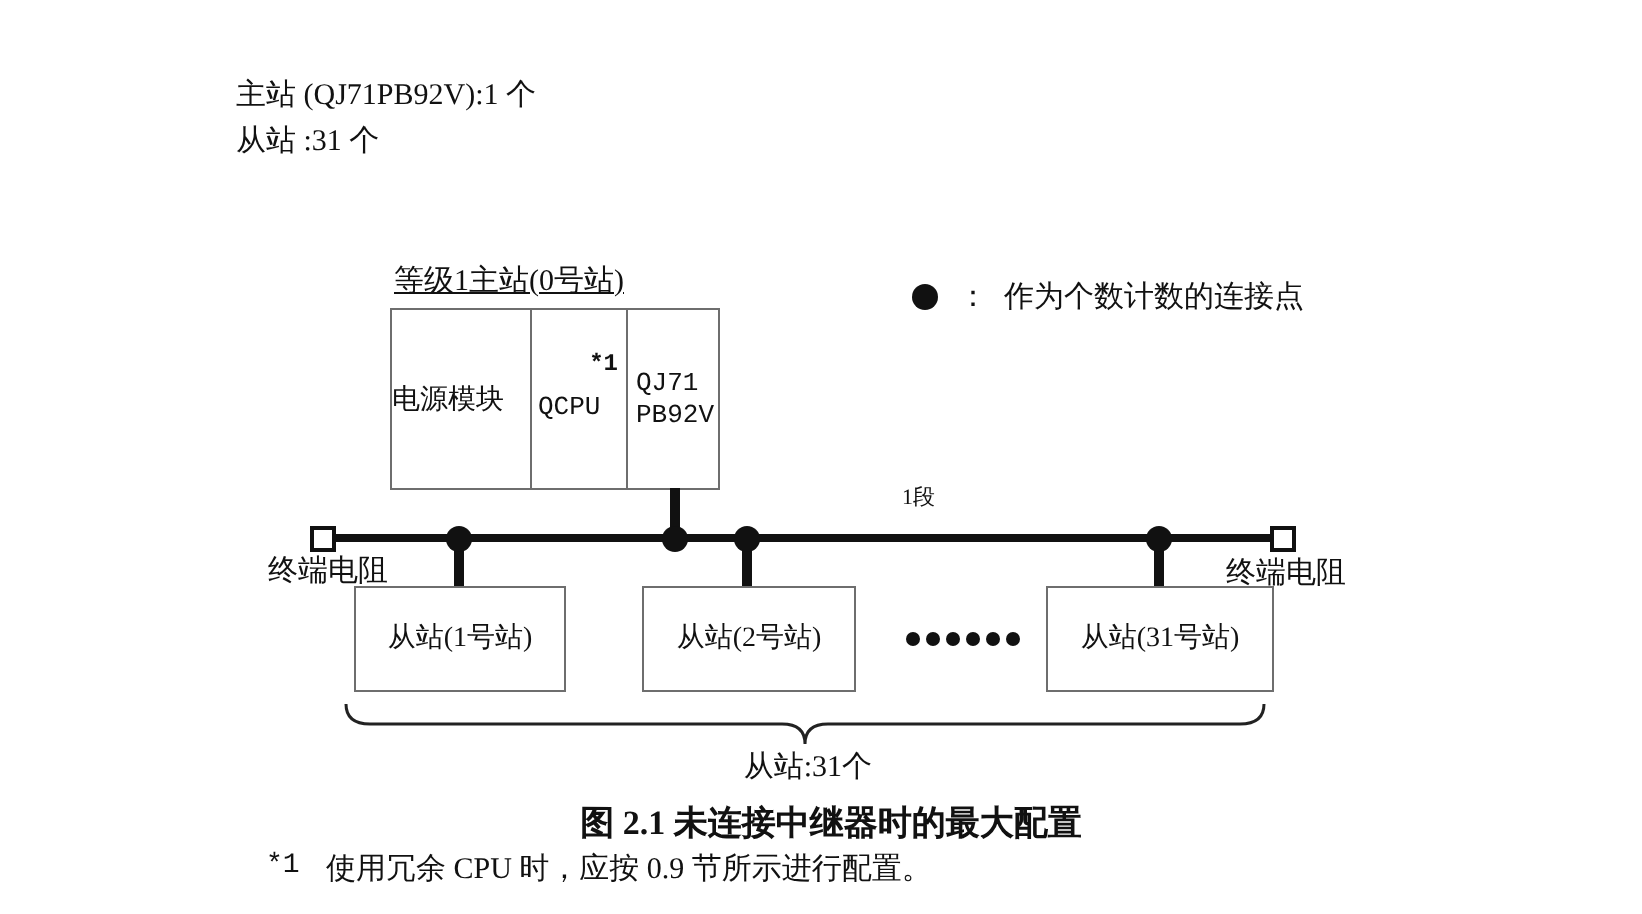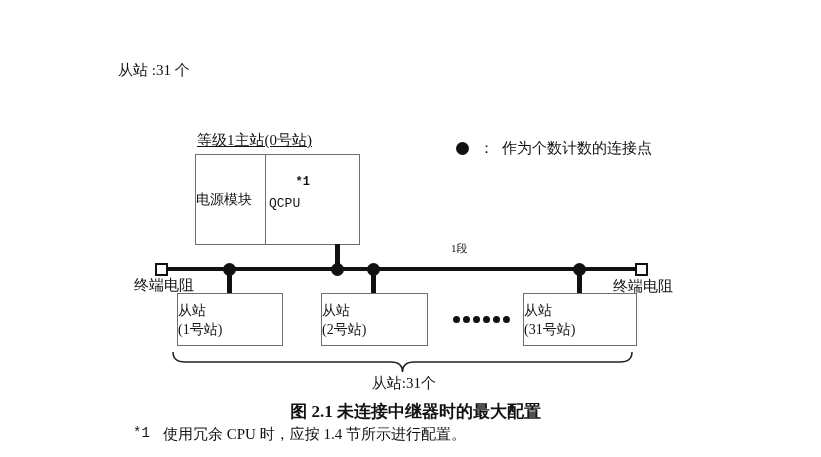--- a/index.html
+++ b/index.html
@@ -53,52 +53,57 @@
   .drop-s31 { left:577px; top:269px; height:25px; }
 
   .busdot { width:13px; height:13px; border-radius:50%; background:#111; top:263px; }
   .busdot-1 { left:223px; }
   .busdot-m { left:331px; }
   .busdot-2 { left:367px; }
   .busdot-31 { left:573px; }
 
   
   .slave-box { top:293px; height:53px; border:1.5px solid #6e6e6e; background:#fff;
-    display:flex; flex-direction:column; align-items:flex-start; justify-content:center;
+    display:flex; flex-direction:row; align-items:center; justify-content:center;
     font-size:14px; line-height:19px; }
   .slave-1 { left:177px; width:106px; }
   .slave-2 { left:321px; width:107px; }
   .slave-31 { left:523px; width:114px; }
 
   .ellipsis { left:453px; top:316px; display:flex; gap:3px; align-items:center; }
   .edot { width:7px; height:7px; border-radius:50%; background:#111; }
 
   .brace { left:171px; top:351px; }
   .brace-label { left:336px; top:374px; width:100px; text-align:right; font-size:15px; white-space:nowrap; }
 
   .caption { left:0; top:400px; width:831px; text-align:center; font-size:17px; font-weight:700; white-space:nowrap; }
   .footnote { left:133px; top:425px; font-size:15px; display:flex; white-space:nowrap; }
   .footnote .fn-marker { width:30px; font-size:14px; }
 </style>
 </head>
 <body>
 
 <div class="page">
 
+  <div class="abs spec spec1">主站 (QJ71PB92V):1 个</div>
   <div class="abs spec spec2">从站 :31 个</div>
 
   <div class="abs master-label">等级1主站(0号站)</div>
 
   <div class="abs master-box">
     <div class="mcell cell-power">
       <span>电源模块</span>
     </div>
     <div class="mcell cell-qcpu">
       <span class="fnref latin">*1</span>
       <span class="mod-name latin">QCPU</span>
+    </div>
+    <div class="mcell cell-pb92v">
+      <span class="mod-name latin">QJ71</span>
+      <span class="mod-name latin">PB92V</span>
     </div>
   </div>
 
   <div class="abs legend">
     <span class="legend-dot"></span>
     <span class="legend-sep">：</span>
     <span>作为个数计数的连接点</span>
   </div>
 
   <div class="abs segment-label">1段</div>
@@ -142,16 +147,16 @@
   </div>
 
   <svg class="abs brace" width="463" height="23" viewBox="0 0 463 23">
     <path d="M2,1 Q2,11 14,11 L220,11 Q231.5,11 231.5,21 Q231.5,11 243,11 L449,11 Q461,11 461,1" fill="none" stroke="#222222" stroke-width="1.5"></path>
   </svg>
   <div class="abs brace-label">从站:31个</div>
 
   <div class="abs caption">图 2.1 未连接中继器时的最大配置</div>
   <div class="abs footnote">
     <span class="fn-marker latin">*1</span>
-    <span>使用冗余 CPU 时，应按 1.4 节所示进行配置。</span>
+    <span>使用冗余 CPU 时，应按 0.9 节所示进行配置。</span>
   </div>
 
 </div>
 
 </body></html>

